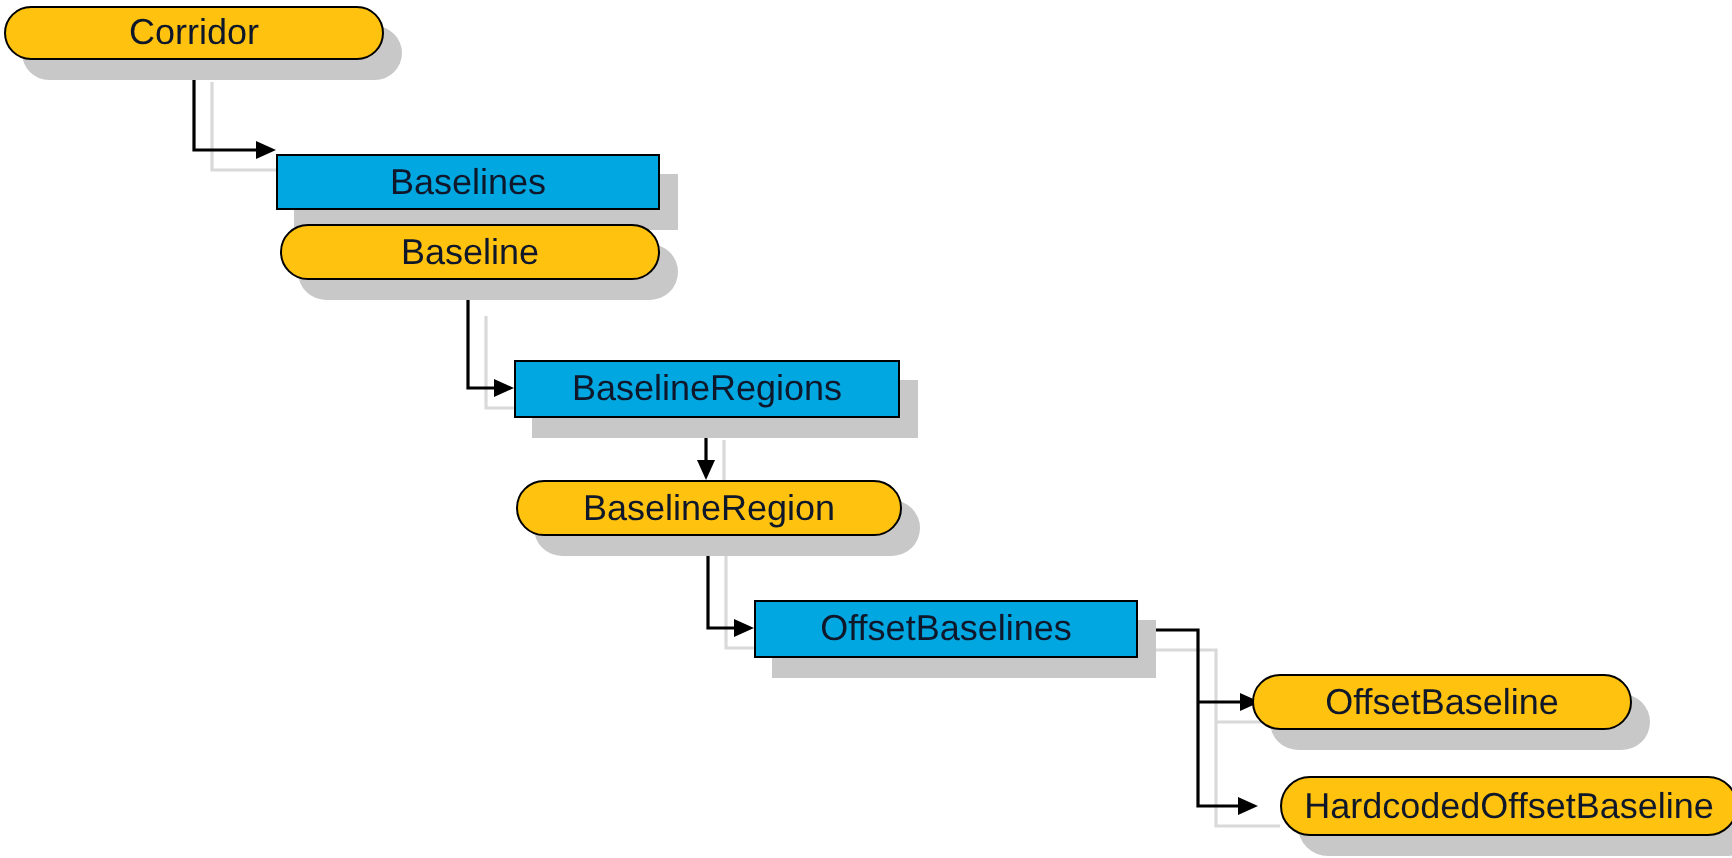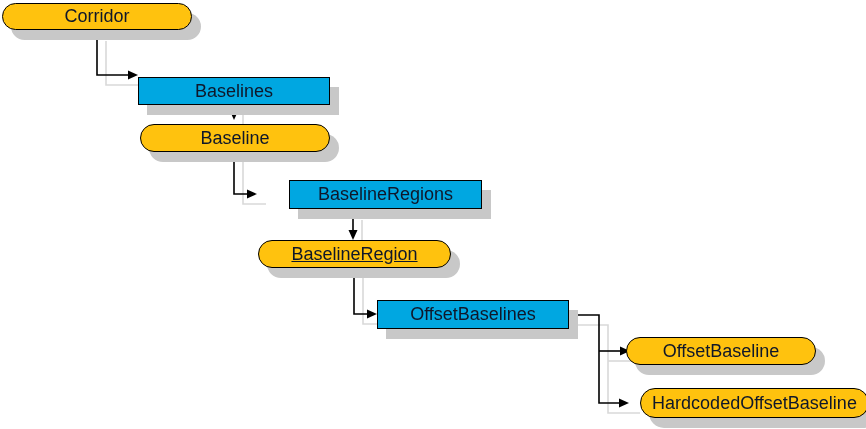--- a/index.html
+++ b/index.html
@@ -71,25 +71,25 @@
       <polygon points="377,314 367,309.5 367,318.5"></polygon>
       <polygon points="630,351 620,346.5 620,355.5"></polygon>
       <polygon points="629,403 619,398.5 619,407.5"></polygon>
     </g>
   </svg>
 
   <div class="node pill" style="left:2px; top:3px; width:190px; height:27px;">Corridor</div>
 
   <div class="node rect" style="left:138px; top:61px; width:192px; height:28px;margin-top:16px;">Baselines</div>
 
-  <div class="node pill" style="left:140px; top:124px; width:190px; height:28px;">Baseline</div>
+  <div class="node pill" style="left:140px; top:112px; width:190px; height:28px;">Baseline</div>
 
-  <div class="node rect" style="left:257px; top:180px; width:193px; height:29px;margin-left:32px;">BaselineRegions</div>
+  <div class="node rect" style="left:257px; top:180px; width:193px; height:29px;">BaselineRegions</div>
 
-  <div class="node pill" style="left:258px; top:240px; width:193px; height:28px;text-decoration:underline;">BaselineRegion</div>
+  <div class="node pill" style="left:258px; top:240px; width:193px; height:28px;">BaselineRegion</div>
 
   <div class="node rect" style="left:377px; top:300px; width:192px; height:29px;">OffsetBaselines</div>
 
   <div class="node pill" style="left:626px; top:337px; width:190px; height:28px;">OffsetBaseline</div>
 
   <div class="node pill" style="left:640px; top:388px; width:229px; height:30px;">HardcodedOffsetBaseline</div>
 
 </div>
 
 </body></html>

